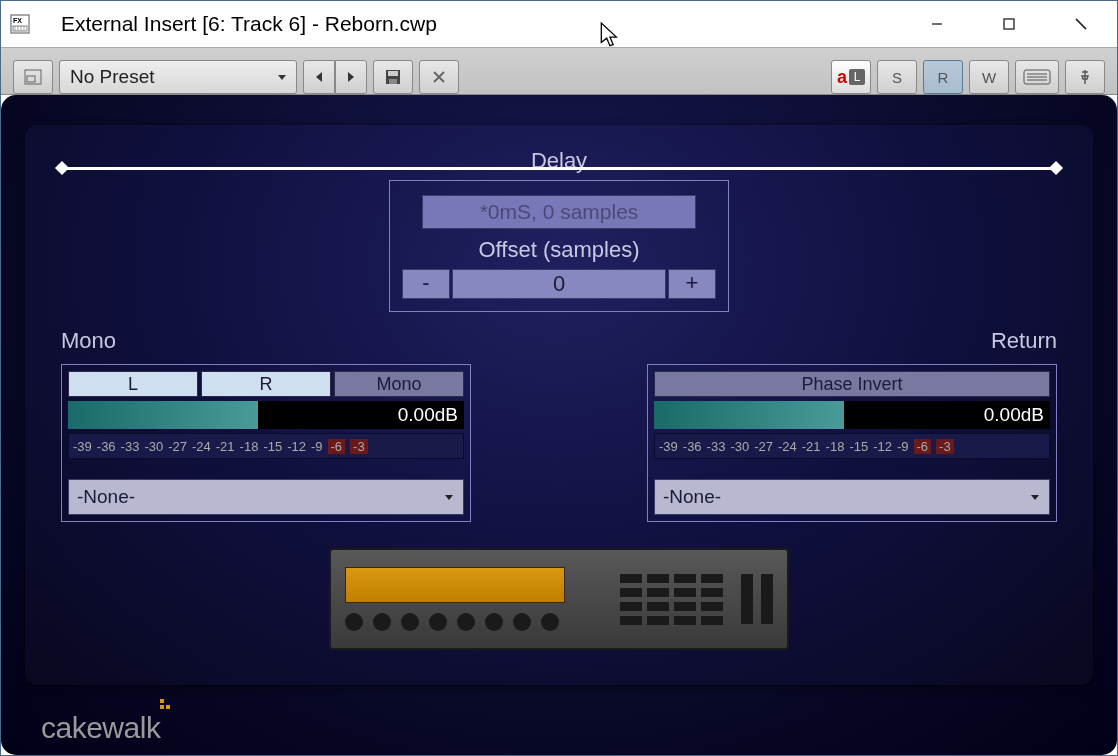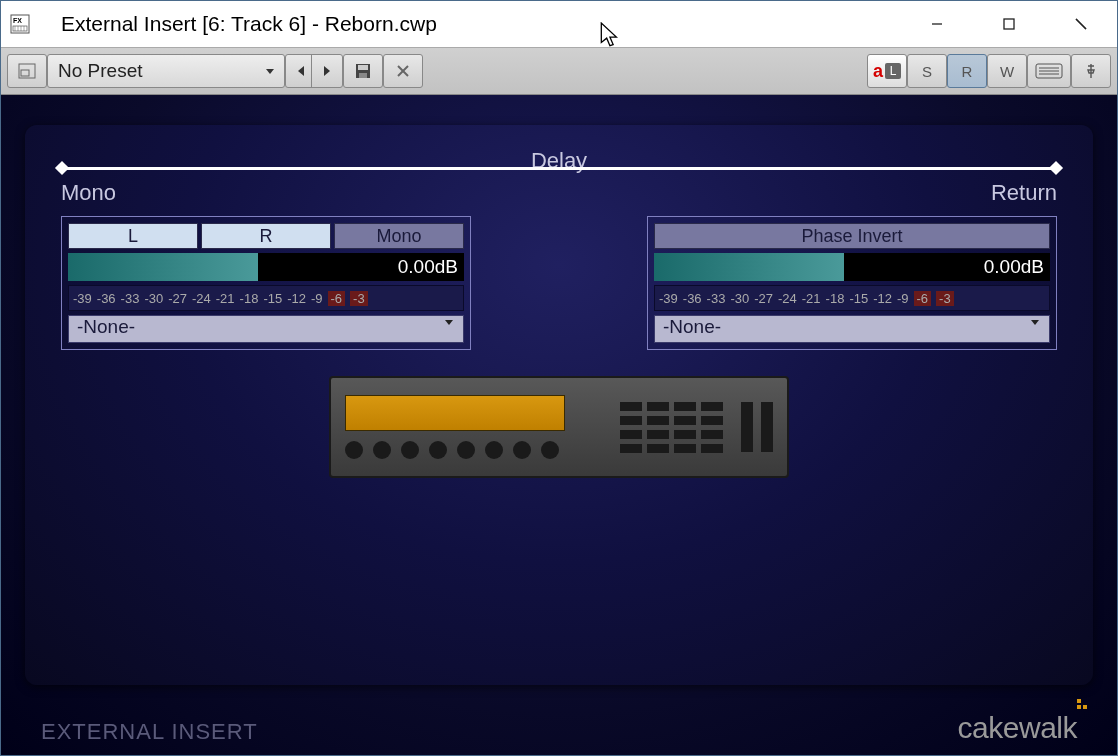--- a/index.html
+++ b/index.html
@@ -9,33 +9,33 @@
 .window { width: 1118px; height: 756px; background: #fff; border: 1px solid #4a6a8a; display: flex; flex-direction: column; }
 .titlebar { height: 46px; display: flex; align-items: center; background: #fff; padding: 0 0 0 8px; gap: 20px; }
 .titlebar .fx-icon { width: 22px; height: 22px; margin-right: 10px; display:flex;align-items:center;justify-content:center; }
 .titlebar .title { font-size: 21px; color: #000; flex: 1; }
 .win-btns { display: flex; height: 100%; }
 .win-btn { width: 72px; height: 100%; display: flex; align-items: center; justify-content: center; background: #fff; }
 .win-btn svg { stroke: #222; stroke-width: 1.3; fill: none; }
 .cursor { position:absolute; left:600px; top:22px; pointer-events:none; }
 
 
-.toolbar { height: 48px; background: linear-gradient(#d0d0d0,#c2c2c2); border-top:1px solid #aaa; border-bottom:1px solid #888; display:flex; align-items:center; padding:0 6px; }
+.toolbar { height: 48px; background: linear-gradient(#d0d0d0,#c2c2c2); border-top:1px solid #aaa; border-bottom:1px solid #888; display:flex; align-items:flex-end; padding:0 12px; gap:6px; }
 .tb-btn { height:34px; min-width:40px; background:linear-gradient(#e8e8e8,#cfcfcf); border:1px solid #888; border-radius:3px; display:flex; align-items:center; justify-content:center; padding:0 6px; font-size:15px; color:#555;}
 .tb-btn.pressed { background:linear-gradient(#b8c8d8,#a8bcd0); border-color:#5a7a9a;}
 .preset { flex:0 0 238px; height:34px; background:linear-gradient(#eee,#d8d8d8); border:1px solid #888; border-radius:3px; display:flex; align-items:center; padding:0 10px; font-size:19px; color:#222; position:relative;}
 .preset .chev { position:absolute; right:8px; top:10px; }
 .spacer { flex:1; }
 .al-btn { background:linear-gradient(#fff,#ddd); padding:0 4px;}
 .al-a { color:#d40000; font-weight:bold; font-size:18px;}
 .al-l { display:inline-block; width:16px;height:16px;background:#666;color:#fff;font-size:12px;text-align:center;line-height:16px;margin-left:2px;border-radius:2px;}
 .kbd { width:44px;}
 
 
-.plugin { flex:1; background: radial-gradient(ellipse at 50% 30%, #1a1a5a 0%, #0a0a2a 60%, #000018 100%); position:relative; padding:30px 24px 12px 24px; color:#aaa; }
+.plugin { flex:1; background: radial-gradient(ellipse at 50% 30%, #1a1a5a 0%, #0a0a2a 60%, #000018 100%); position:relative; padding:30px 24px 12px 24px; color:#aaa;border-radius:15px; }
 .panel { width:100%; height:560px; background: radial-gradient(ellipse at 50% 25%, #202060 0%, #101040 50%, #080820 100%); border-radius:12px; padding:28px 36px 16px 36px; position:relative; box-shadow:0 2px 10px rgba(0,0,0,0.6);}
 .hr-line { height:3px; background:#fff; position:relative; margin:14px 0 8px 0;}
 .hr-line::before,.hr-line::after{content:'';position:absolute;width:10px;height:10px;background:#fff;transform:rotate(45deg);top:-4px;}
 .hr-line::before{left:-4px;} .hr-line::after{right:-4px;}
 
 .section-label { font-size:22px; color:#c8c8e0; }
 
 
 .delay-box { width:340px; margin:0 auto 16px auto; border:1px solid #8080c0; padding:10px 12px 12px 12px;}
 .delay-title { text-align:center; margin:-30px 0 6px 0; font-size:22px; color:#c8c8e0;}
@@ -54,21 +54,21 @@
 .ch-btn { flex:1; height:26px; text-align:center; font-size:18px; color:#1a1a3a; line-height:24px; border:1px solid #2a2a4a;}
 .ch-btn.lr{ background:#d0dff0;}
 .ch-btn.mono{ background:#7878a0;}
 .ch-btn.phase{ background:#7878a0; flex:1;}
 .gain-row{ display:flex; align-items:center; height:28px; background:#000; margin-bottom:4px;}
 .gain-bar{ width:48%; height:100%; background:linear-gradient(90deg,#1a6a6a,#4a9a9a);}
 .gain-val{ flex:1; text-align:right; padding-right:6px; color:#fff; font-size:19px;}
 .scale-row{ height:26px; background:#1a1a4a; display:flex; align-items:center; font-size:14px; color:#aaa; padding:12px 4px; gap:5px; border:1px solid #0a0a2a;}
 .scale-row span{ font-size:13px;}
 .scale-row .hot{ background:#6a1a1a; padding:0 3px;}
-.route-row{ height:28px; background:#b8b8d0; color:#1a1a3a; font-size:19px; padding:0 8px; display:flex; border:1px solid #3a3a6a; margin-top:4px; position:relative;}
+.route-row{ height:36px; background:#b8b8d0; color:#1a1a3a; font-size:19px; padding:0 8px; display:flex; align-items:center; border:1px solid #3a3a6a; margin-top:20px; position:relative;}
 .route-row .chev{position:absolute; right:8px;}
 
 
 .rack { width:460px; height:102px; background:linear-gradient(#585858,#3a3a3a); border:2px solid #1a1a1a; border-radius:4px; margin:26px auto 0 auto; display:flex; align-items:center; padding:8px 14px; gap:18px;}
 .rack-left{ flex:1;}
 .rack-screen{ width:220px; height:36px; background:linear-gradient(#d89810,#c08000); border:1px solid #3a2a00; margin-bottom:10px;}
 .rack-knobs{ display:flex; gap:10px;}
 .rack-knobs div{width:18px;height:18px;border-radius:50%;background:#1a1a1a;}
 .rack-grid{ display:flex; flex-direction:column; gap:5px;}
 .rack-grid-row{display:flex;gap:5px;}
@@ -181,20 +181,29 @@
           <path d="M7 2 L7 11 M4 4 L10 4 M4 8 L10 8 L9 11 L5 11 Z M7 11 L7 16" stroke="#555" fill="none" stroke-width="1.4"></path>
         </svg>
       </div>
   </div>
 
   <div class="plugin">
     <div class="panel">
       <div class="hr-line"></div>
 
       <div class="delay-title">Delay</div>
+      <div class="delay-box">
+        <div class="delay-display">*0mS, 0 samples</div>
+        <div class="offset-label">Offset (samples)</div>
+        <div class="offset-row">
+          <div class="offset-btn">-</div>
+          <div class="offset-val">0</div>
+          <div class="offset-btn">+</div>
+        </div>
+      </div>
 
       <div class="columns">
 
         <div class="col">
           <div class="hdr">
               <span class="section-label">Mono</span>
             </div>
           <div class="io-box">
             <div class="btn-row">
               <div class="ch-btn lr">L</div>
@@ -307,17 +316,16 @@
             </div>
         </div>
         <div class="rack-bars">
             <div></div>
             <div></div>
           </div>
       </div>
     </div>
 
     <div class="footer">
-      <div class="name">EXTERNAL INSERT</div>
       <div class="logo">cakewalk</div>
     </div>
   </div>
 </div>
 
 </body></html>

